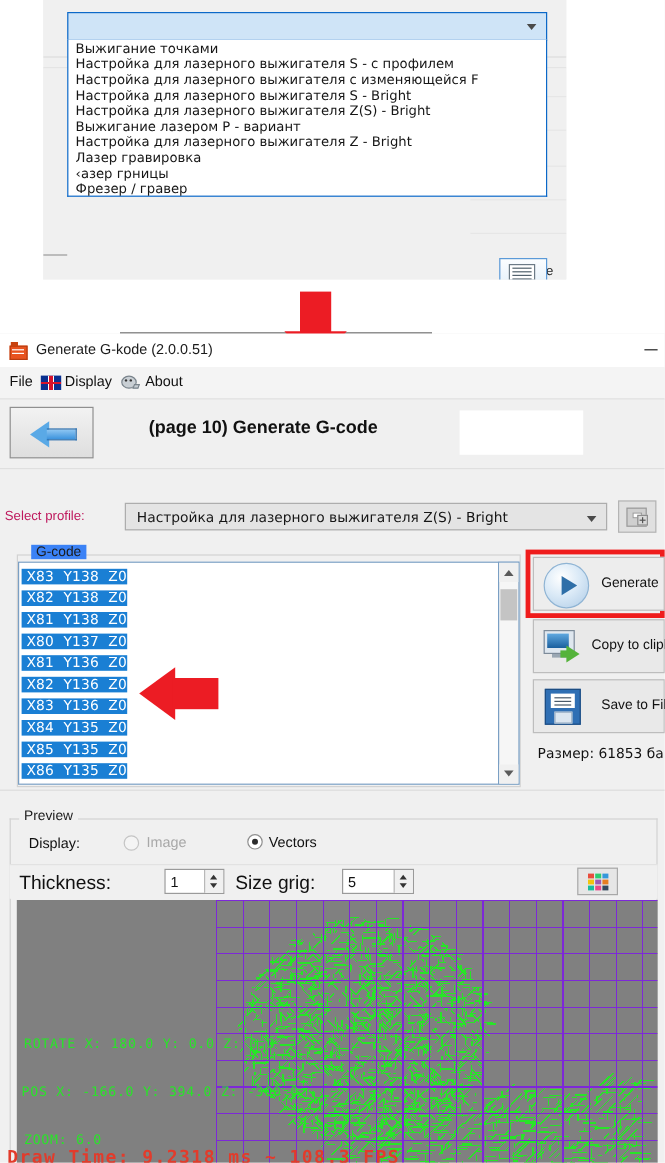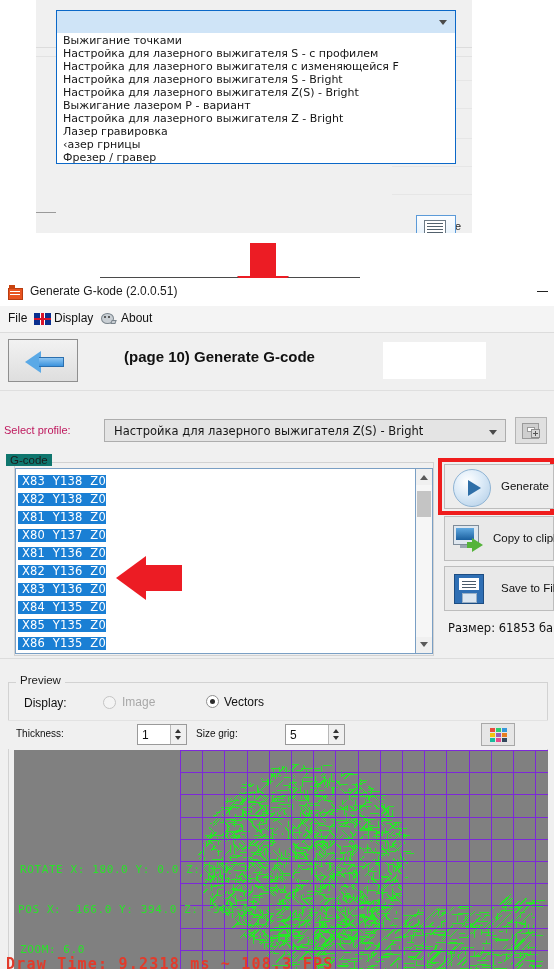--- a/index.html
+++ b/index.html
@@ -133,21 +133,21 @@
     background:#e0e0e0;border:1px solid #b4b4b4;box-sizing:border-box;
   }
   .save-profile-btn .pic{position:absolute;left:6px;top:5px;width:17px;height:16px;background:#cfcfcf;border:1px solid #9a9a9a;box-sizing:border-box;}
   .save-profile-btn .pic:before{content:"";position:absolute;left:4px;top:3px;width:8px;height:5px;background:#fff;border:1px solid #9a9a9a;box-sizing:border-box;}
   .save-profile-btn .plus{position:absolute;left:15px;top:11px;width:9px;height:9px;background:#d8d8d8;border:1px solid #8d8d8d;box-sizing:border-box;}
   .save-profile-btn .plus:before{content:"";position:absolute;left:3px;top:1px;width:1px;height:5px;background:#555;}
   .save-profile-btn .plus:after{content:"";position:absolute;left:1px;top:3px;width:5px;height:1px;background:#555;}
 
   
   .gbox{position:absolute;left:14px;top:184px;width:420px;height:194px;border:1px solid #d2d2d2;box-sizing:border-box;}
-  .gbox-legend{position:absolute;left:6px;top:176px;background:#0f766e;padding:0 4px;font-size:11.5px;color:#1b1b1b;}
+  .gbox-legend{position:absolute;left:26px;top:176px;background:#3b82f6;padding:0 4px;font-size:11.5px;color:#1b1b1b;}
   .gtext{
     position:absolute;left:15px;top:190px;width:418px;height:186px;
     background:#ffffff;border:1px solid #7a9fc4;box-sizing:border-box;overflow:hidden;
   }
   .gline{
     height:13px;line-height:13px;font-size:11.5px;color:#ffffff;background:#1a7fd4;
     padding-left:4px;white-space:pre;display:inline-block;
     font-family:"DejaVu Sans","Liberation Sans",sans-serif;letter-spacing:.2px;
   }
   .glines{position:absolute;left:2px;top:2px;}
@@ -201,21 +201,21 @@
   .radio{position:absolute;width:13px;height:13px;border-radius:50%;background:#fff;border:1px solid #8f8f8f;box-sizing:border-box;}
   .radio.disabled{border-color:#c4c4c4;background:#f4f4f4;}
   .radio.checked:after{content:"";position:absolute;left:3px;top:3px;width:5px;height:5px;border-radius:50%;background:#2b2b2b;}
   .radio-img{left:103px;top:696px;}
   .radio-vec{left:206px;top:695px;}
   .radio-label{position:absolute;font-size:12px;color:#111;}
   .label-img{left:122px;top:695px;color:#a8a8a8;}
   .label-vec{left:224px;top:695px;}
 
   .tool-row{position:absolute;left:8px;top:720px;width:540px;height:28px;background:#f0f0f0;border-top:1px solid #e2e2e2;}
-  .tool-label{position:absolute;font-size:10px;color:#111;top:7px;}
+  .tool-label{position:absolute;font-size:16px;color:#111;top:7px;}
   .lbl-thick{left:8px;}
   .lbl-grid{left:188px;}
   .spin{position:absolute;top:3px;height:21px;background:#fff;border:1px solid #9a9a9a;box-sizing:border-box;}
   .spin-thick{left:129px;width:50px;}
   .spin-grid{left:277px;width:60px;}
   .spin input{
     position:absolute;left:0;top:0;width:100%;height:100%;border:none;outline:none;background:transparent;
     font-size:12px;color:#111;padding-left:4px;box-sizing:border-box;font-family:"Liberation Sans",sans-serif;
   }
   .spin .btns{position:absolute;right:0;top:0;width:15px;height:19px;background:#f0f0f0;border-left:1px solid #b8b8b8;}

